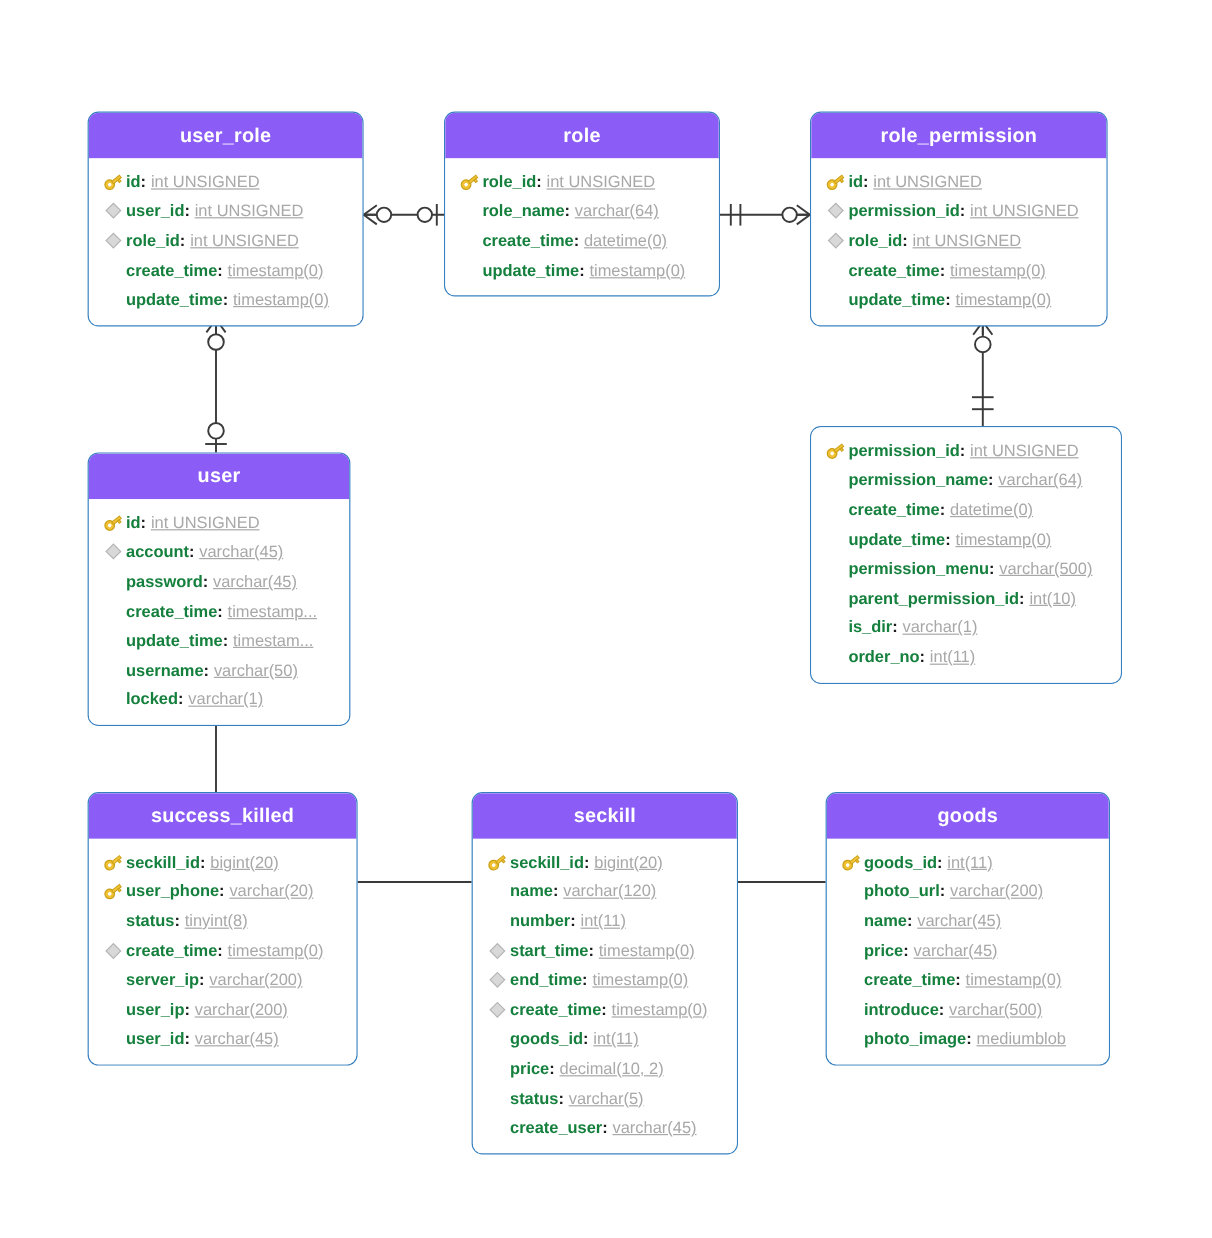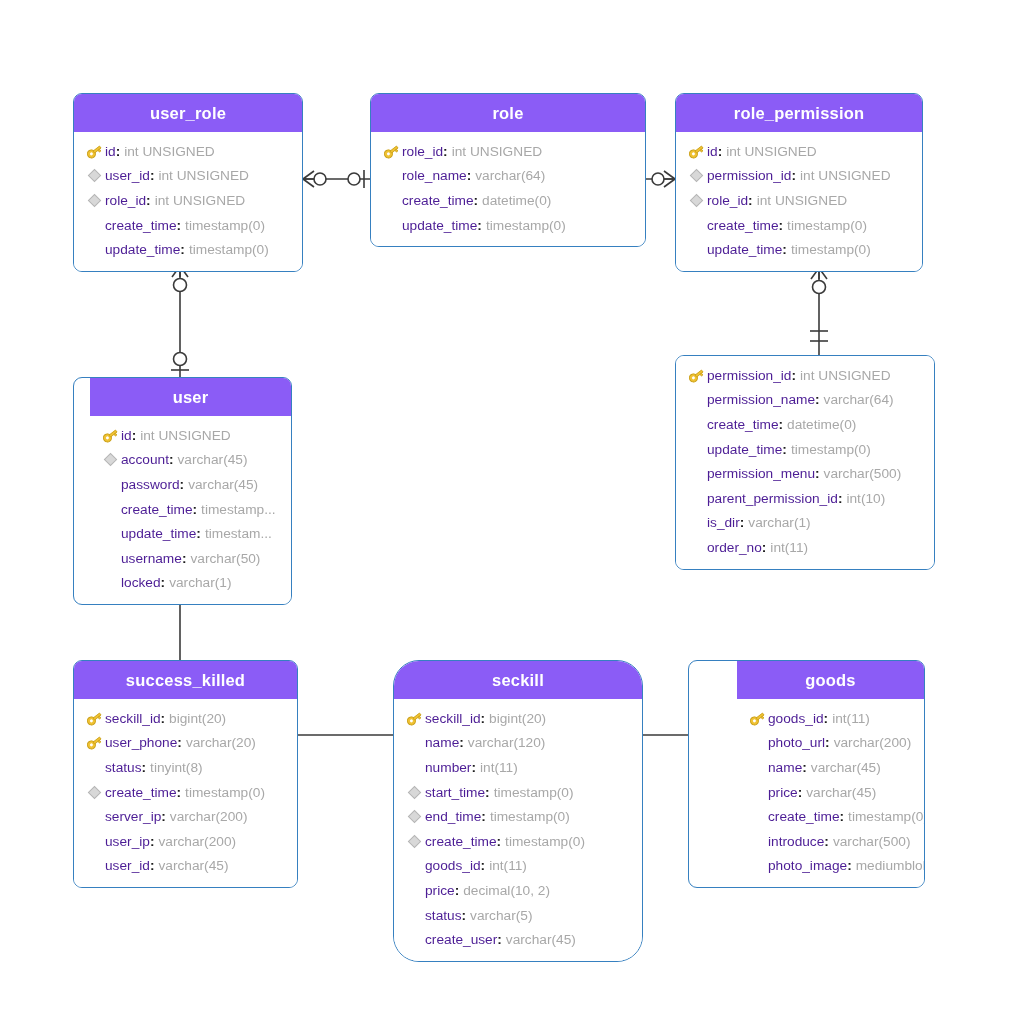--- a/index.html
+++ b/index.html
@@ -62,31 +62,32 @@
   .attr-icon {
     width: 22px;
     min-width: 22px;
     height: 18px;
     display: flex;
     align-items: center;
     justify-content: center;
   }
   .attr-icon svg { display: block; }
   .attr-name {
-    color: #4c1d95;
-    font-weight: normal;
+    color: #15803d;
+    font-weight: bold;
   }
   .attr-colon {
     color: #1c1c1c;
     font-weight: bold;
   }
   .attr-type {
     color: #a8a8a8;
     font-weight: normal;
     margin-left: 4px;
+    text-decoration: underline;
   }
 </style>
 </head>
 <body>
 
 <div id="canvas">
 
   <svg id="edges" viewBox="0 0 1010 1032" xmlns="http://www.w3.org/2000/svg">
     <g stroke="#3a3a3a" stroke-width="1.6" fill="none" stroke-linecap="butt">
 
@@ -191,21 +192,21 @@
             <span class="attr-type">timestamp(0)</span>
           </div>
           <div class="attr-row">
             <span class="attr-icon"></span>
             <span class="attr-name">update_time</span>
             <span class="attr-colon">:</span>
             <span class="attr-type">timestamp(0)</span>
           </div>
         </div>
       </div>
-      <div class="entity" style="left: 370px; top: 93px; width: 276px;">
+      <div class="entity" style="left: 370px; top: 93px; width: 230px;">
         <div class="entity-header">role</div>
         <div class="entity-body">
           <div class="attr-row">
             <span class="attr-icon">
               <svg width="17" height="15" viewBox="0 0 17 15">
                 <g transform="rotate(-38 8.5 7.5)">
                   <circle cx="4.6" cy="7.5" r="4.0" fill="#f0c233" stroke="#caa018" stroke-width="1"></circle>
                   <circle cx="4.6" cy="7.5" r="1.5" fill="#ffffff"></circle>
                   <rect x="7.6" y="6.3" width="8.2" height="2.5" fill="#f0c233" stroke="#caa018" stroke-width="0.8"></rect>
                   <rect x="12.0" y="8.6" width="1.8" height="2.4" fill="#f0c233" stroke="#caa018" stroke-width="0.8"></rect>
@@ -342,21 +343,21 @@
             <span class="attr-type">varchar(1)</span>
           </div>
           <div class="attr-row">
             <span class="attr-icon"></span>
             <span class="attr-name">order_no</span>
             <span class="attr-colon">:</span>
             <span class="attr-type">int(11)</span>
           </div>
         </div>
       </div>
-      <div class="entity" style="left: 73px; top: 377px; width: 219px; padding-left: 16px;">
+      <div class="entity" style="left: 73px; top: 377px; width: 219px;">
         <div class="entity-header">user</div>
         <div class="entity-body">
           <div class="attr-row">
             <span class="attr-icon">
               <svg width="17" height="15" viewBox="0 0 17 15">
                 <g transform="rotate(-38 8.5 7.5)">
                   <circle cx="4.6" cy="7.5" r="4.0" fill="#f0c233" stroke="#caa018" stroke-width="1"></circle>
                   <circle cx="4.6" cy="7.5" r="1.5" fill="#ffffff"></circle>
                   <rect x="7.6" y="6.3" width="8.2" height="2.5" fill="#f0c233" stroke="#caa018" stroke-width="0.8"></rect>
                   <rect x="12.0" y="8.6" width="1.8" height="2.4" fill="#f0c233" stroke="#caa018" stroke-width="0.8"></rect>
@@ -471,21 +472,21 @@
             <span class="attr-type">varchar(200)</span>
           </div>
           <div class="attr-row">
             <span class="attr-icon"></span>
             <span class="attr-name">user_id</span>
             <span class="attr-colon">:</span>
             <span class="attr-type">varchar(45)</span>
           </div>
         </div>
       </div>
-      <div class="entity" style="left: 393px; top: 660px; width: 250px; border-radius: 26px;">
+      <div class="entity" style="left: 393px; top: 660px; width: 222px;">
         <div class="entity-header">seckill</div>
         <div class="entity-body">
           <div class="attr-row">
             <span class="attr-icon">
               <svg width="17" height="15" viewBox="0 0 17 15">
                 <g transform="rotate(-38 8.5 7.5)">
                   <circle cx="4.6" cy="7.5" r="4.0" fill="#f0c233" stroke="#caa018" stroke-width="1"></circle>
                   <circle cx="4.6" cy="7.5" r="1.5" fill="#ffffff"></circle>
                   <rect x="7.6" y="6.3" width="8.2" height="2.5" fill="#f0c233" stroke="#caa018" stroke-width="0.8"></rect>
                   <rect x="12.0" y="8.6" width="1.8" height="2.4" fill="#f0c233" stroke="#caa018" stroke-width="0.8"></rect>
@@ -557,21 +558,21 @@
             <span class="attr-type">varchar(5)</span>
           </div>
           <div class="attr-row">
             <span class="attr-icon"></span>
             <span class="attr-name">create_user</span>
             <span class="attr-colon">:</span>
             <span class="attr-type">varchar(45)</span>
           </div>
         </div>
       </div>
-      <div class="entity" style="left: 688px; top: 660px; width: 237px; padding-left: 48px;">
+      <div class="entity" style="left: 688px; top: 660px; width: 237px;">
         <div class="entity-header">goods</div>
         <div class="entity-body">
           <div class="attr-row">
             <span class="attr-icon">
               <svg width="17" height="15" viewBox="0 0 17 15">
                 <g transform="rotate(-38 8.5 7.5)">
                   <circle cx="4.6" cy="7.5" r="4.0" fill="#f0c233" stroke="#caa018" stroke-width="1"></circle>
                   <circle cx="4.6" cy="7.5" r="1.5" fill="#ffffff"></circle>
                   <rect x="7.6" y="6.3" width="8.2" height="2.5" fill="#f0c233" stroke="#caa018" stroke-width="0.8"></rect>
                   <rect x="12.0" y="8.6" width="1.8" height="2.4" fill="#f0c233" stroke="#caa018" stroke-width="0.8"></rect>

